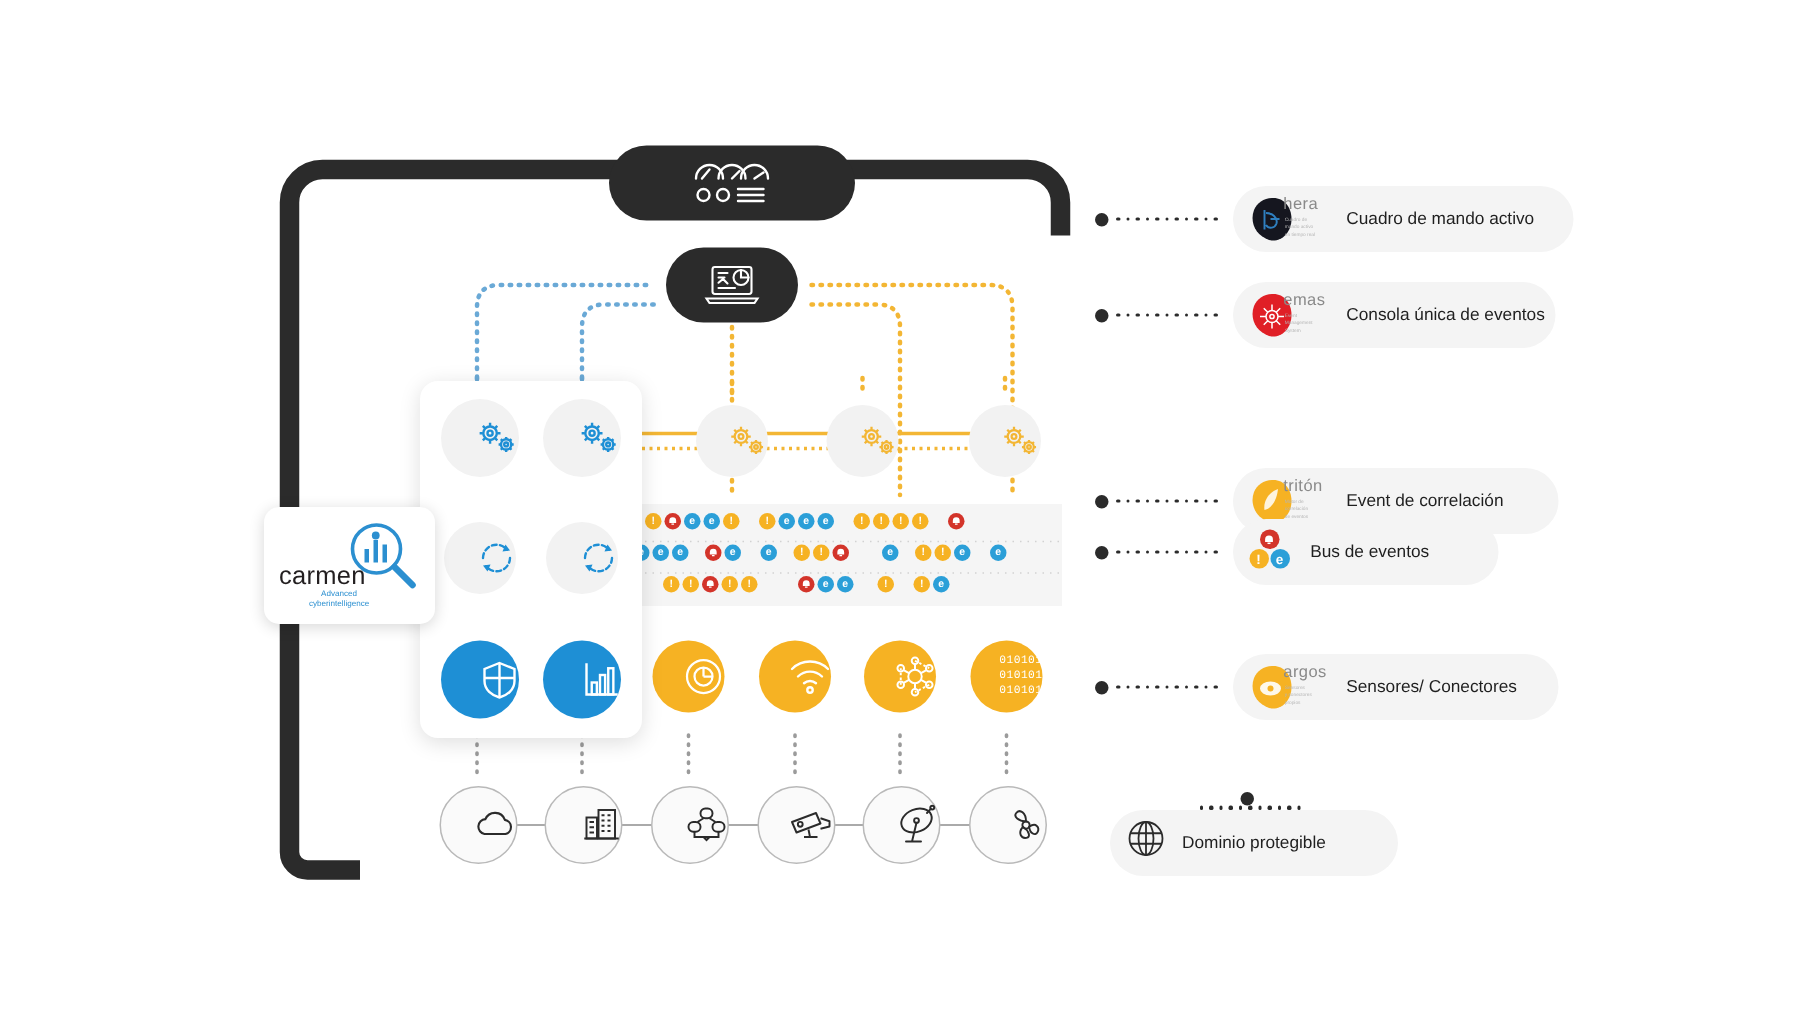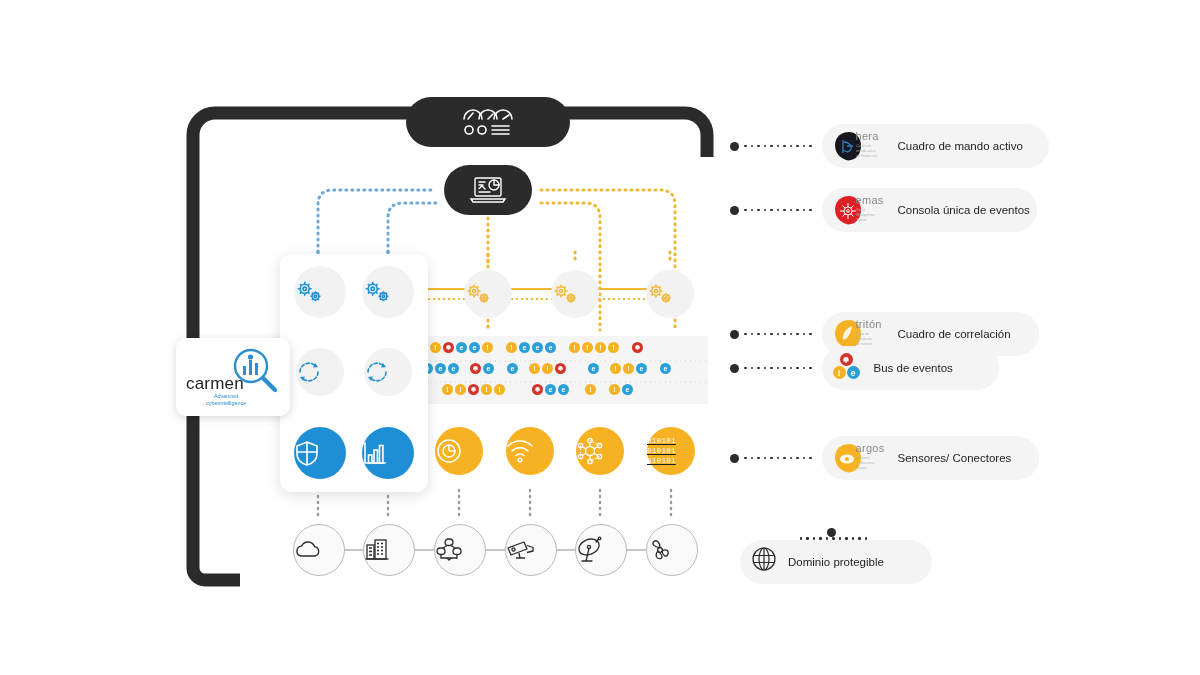--- a/index.html
+++ b/index.html
@@ -23,21 +23,21 @@
           box-shadow:0 2px 10px rgba(0,0,0,.16);}
   .carmen-word{position:absolute;left:10px;top:36px;font-size:17px;letter-spacing:.2px;
                color:#231f20;font-weight:400;}
   .carmen-sub1{position:absolute;left:38px;top:55px;font-size:5.4px;color:#2b8fd0;}
   .carmen-sub2{position:absolute;left:30px;top:62px;font-size:5.4px;color:#2b8fd0;}
 
   
   .panel{position:absolute;left:280px;top:254px;width:148px;height:238px;
          background:#fff;border-radius:12px;box-shadow:0 3px 14px rgba(0,0,0,.13);}
 
-  .circ{position:absolute;border-radius:50%;display:flex;align-items:center;justify-content:flex-start;text-decoration:underline;}
+  .circ{position:absolute;border-radius:50%;display:flex;align-items:center;justify-content:flex-end;}
   .circ-gray{background:#f2f2f2;}
   .circ-blue{background:#1e8fd5;}
   .circ-orange{background:#f6b223;}
   .circ-outline{background:#fafafa;border:1px solid #b9b9b9;}
 
   
   .busband{position:absolute;left:420px;top:336px;width:288px;height:68px;background:#f5f5f5;}
   .badge{position:absolute;border-radius:50%;display:flex;align-items:center;
          justify-content:center;font-size:7px;font-weight:bold;color:#fff;
          width:11px;height:11px;}
@@ -521,21 +521,21 @@
           <div class="leg-logo">
             <svg style="position:absolute;left:0;top:1px;" width="32" height="32" viewBox="0 0 32 32">
               <path d="M17 2 C24 2 29 8 29 16 C29 26 21 32 14 30 C5 27 1 18 4 10 C6 5 11 2 17 2 Z" fill="#f6b223"></path>
               <path d="M20 8 C14 10 10 16 11 22 C15 21 19 17 20 8 Z" fill="#fff" opacity=".85"></path>
             </svg>
             <div class="logo-word" style="left:24px;top:1px;">tritón</div>
             <div class="logo-tag" style="left:25px;top:15px;white-space:pre;">Motor de
 correlación
 de eventos</div>
           </div>
-          <span class="leg-text">Cuadro de correlación</span>
+          <span class="leg-text">Event de correlación</span>
         </div>
       </div>
       <div class="legend-row" style="left: 730px; top: 346px;">
         <span class="leg-dot"></span>
         <span class="leg-dashes">
           <i></i>
           <i></i>
           <i></i>
           <i></i>
           <i></i>

